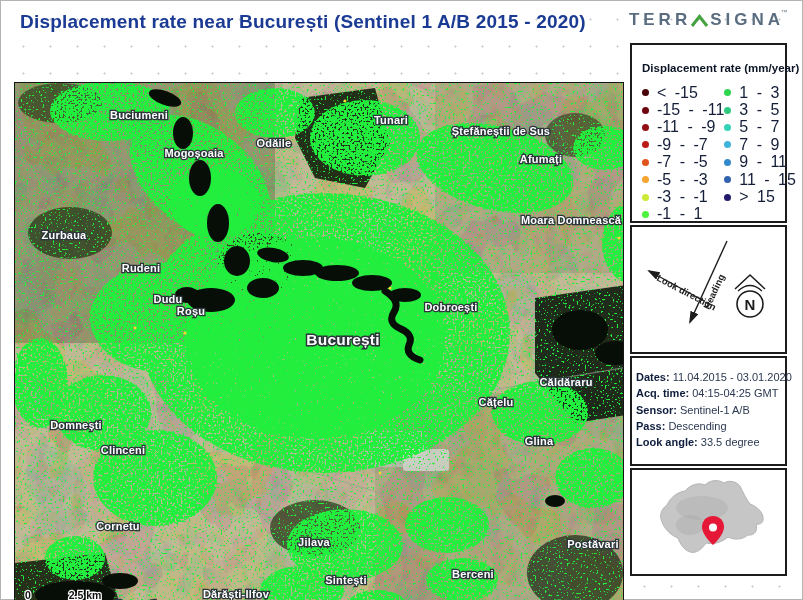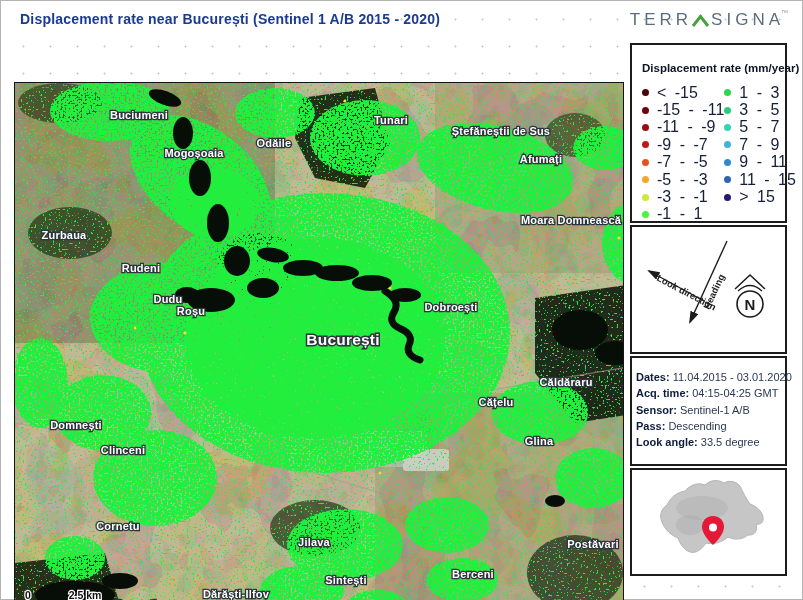--- a/index.html
+++ b/index.html
@@ -3,22 +3,22 @@
 <meta charset="utf-8">
 <style>
   html,body{margin:0;padding:0;background:#e8e8e8;}
   .page{
     position:relative;width:803px;height:600px;overflow:hidden;
     font-family:"Liberation Sans",sans-serif;background-color:#ffffff;
     background-image:radial-gradient(#c9ccd2 0.9px, transparent 1.2px);
     background-size:27px 27px;background-position:10px 6px;
     box-shadow:inset 0 0 0 1px #b3b3b3;
   }
-  .title{position:absolute;left:20px;top:11px;font-size:14px;font-weight:bold;color:#1a3a94;letter-spacing:.2px;white-space:nowrap;}
-  .logo{position:absolute;right:15px;top:10px;display:flex;align-items:center;color:#5a6d80;font-size:17px;font-weight:normal;letter-spacing:4px;justify-content:center;}
+  .title{position:absolute;left:20px;top:11px;font-size:19px;font-weight:bold;color:#1a3a94;letter-spacing:.2px;white-space:nowrap;}
+  .logo{position:absolute;right:15px;top:10px;display:flex;align-items:center;color:#5a6d80;font-size:17px;font-weight:bold;letter-spacing:4px;justify-content:center;}
   .logo .caret{margin:2px 1px 0 -1px;}
   .logo .tm{font-size:7px;letter-spacing:0;align-self:flex-start;margin:-1px 0 0 -3px;color:#8a98a6;}
   .map-frame{position:absolute;left:14px;top:45px;width:608px;height:540px;border:1px solid #141414;background:#3b4526;margin-top:37px;}
   .panel{position:absolute;left:630px;width:157px;background:#fff;border:2px solid #1c1c1c;box-sizing:border-box;}
   #legendPanel{top:43px;height:180px;padding:17px 6px 0 10px;}
   #compassPanel{top:225px;height:129px;}
   #infoPanel{top:356px;height:110px;padding:11px 8px 0 4px;}
   #insetPanel{top:468px;height:108px;}
   .lg-title{font-size:11.5px;font-weight:bold;color:#0c1526;white-space:nowrap;}
   .lg-cols{display:flex;margin-top:10px;}

